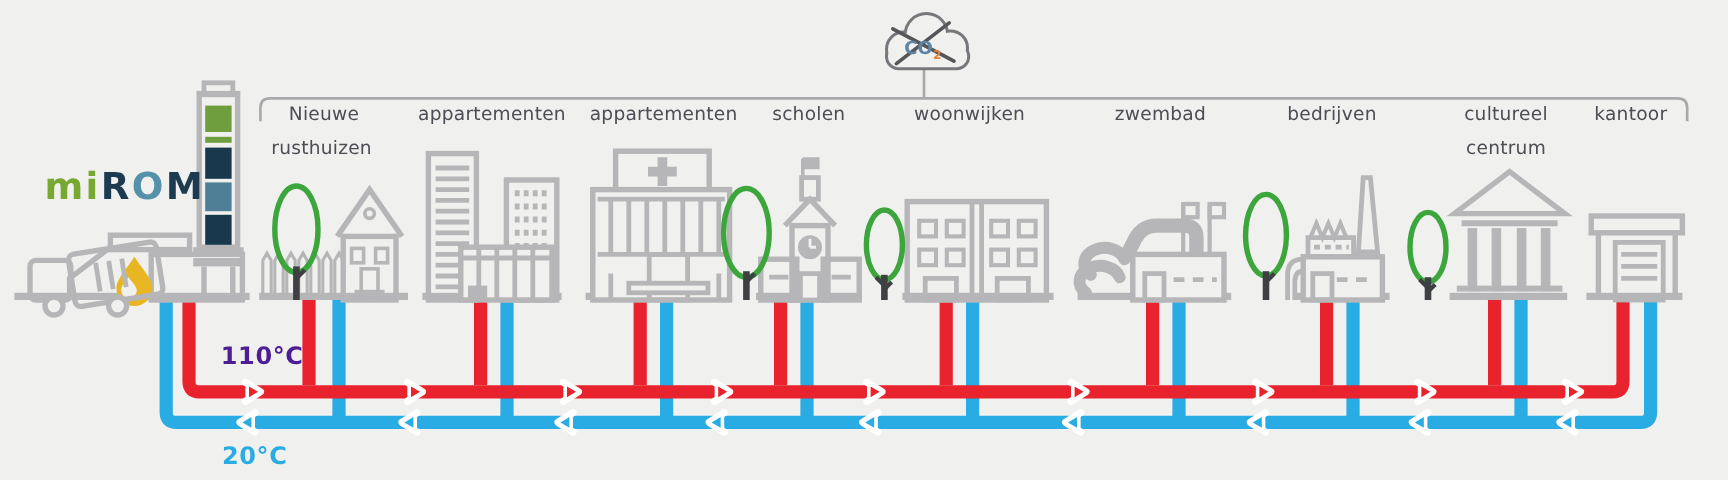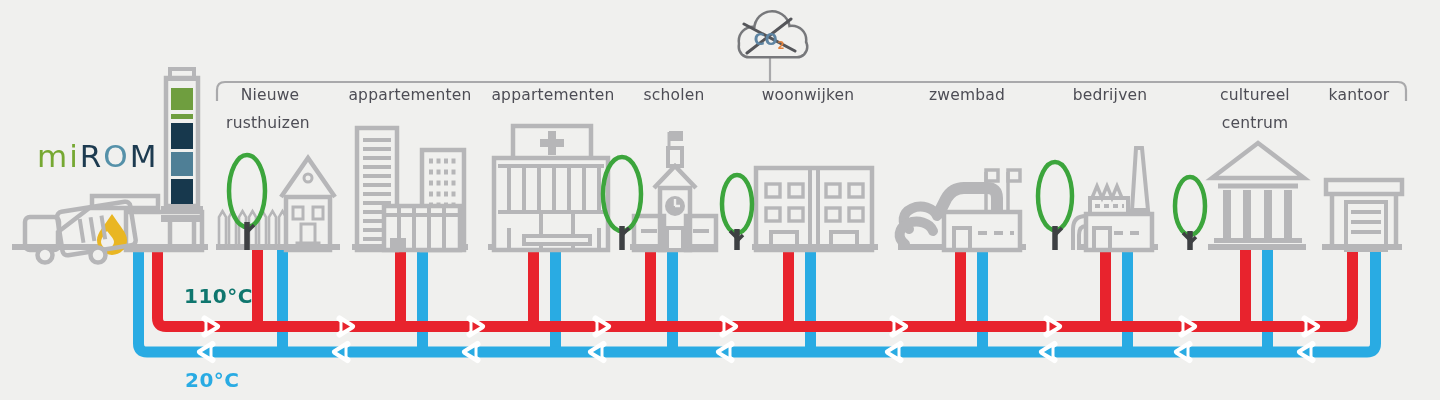--- a/index.html
+++ b/index.html
@@ -2,25 +2,25 @@
 <html><head>
 <meta charset="utf-8">
 <style>
   html,body{margin:0;padding:0}
   .canvas{position:relative;width:1440px;height:400px;background:#F0F0EE;overflow:hidden;
           font-family:"DejaVu Sans","Liberation Sans",sans-serif}
   .canvas svg{position:absolute;left:0;top:0}
   .lbl{position:absolute;transform:translateX(-50%);white-space:nowrap;
        font-size:15.5px;font-weight:400;color:#4D4D55;letter-spacing:.2px}
   .temp{position:absolute;font-size:20px;font-weight:700;letter-spacing:.5px}
-  .temp.supply{color:#0f766e}
+  .temp.supply{color:#4c1d95}
   .temp.return{color:#29ABE3}
   .co2{position:absolute;transform:translateX(-50%);font-size:15px;font-weight:700;color:#5E85A3}
   .co2 sub{font-size:10px;color:#E2813C;font-weight:700}
-  .logo{position:absolute;font-size:31px;font-weight:400;letter-spacing:2px;line-height:1}
+  .logo{position:absolute;font-size:31px;font-weight:700;letter-spacing:2px;line-height:1}
   .logo span{display:inline}
   .lg-green{color:#76A832}
   .lg-navy{color:#1D3B50}
   .lg-steel{color:#5591A9}
 </style>
 </head>
 <body>
 
 <div class="canvas">
 

